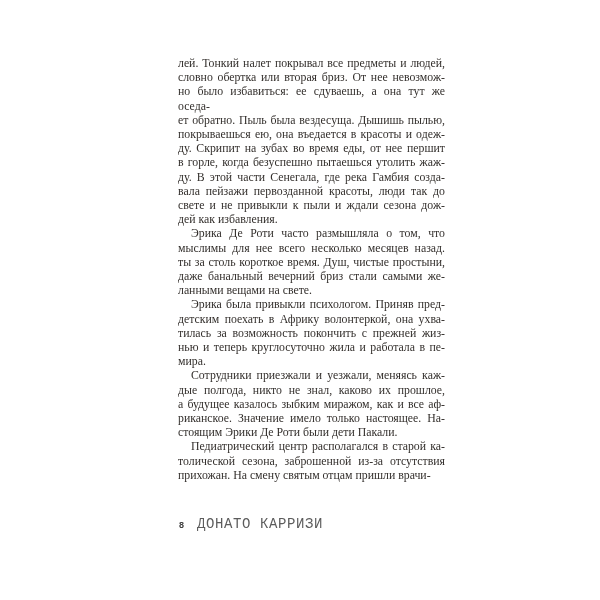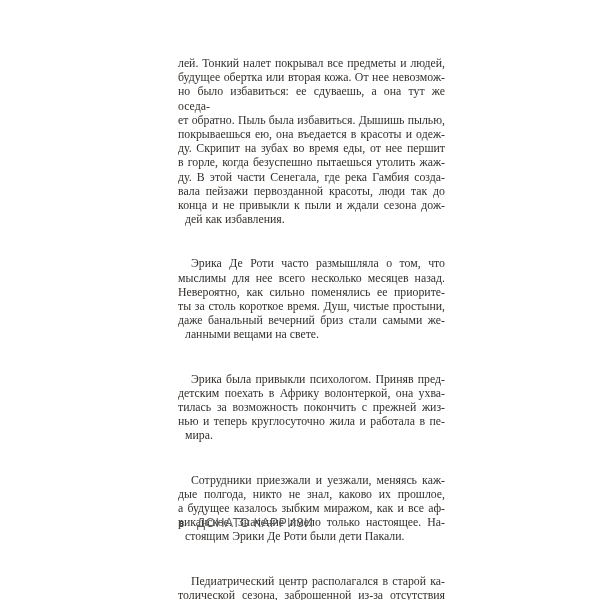--- a/index.html
+++ b/index.html
@@ -29,70 +29,68 @@
     margin: 0;
     padding: 0;
   }
   .line {
     text-align: justify;
     text-align-last: justify;
     white-space: normal;
   }
   .line.last {
     text-align-last: left;
-    margin-left: 7px;
   }
   .line.indent {
     text-indent: 13px;
-    margin-top: 30px;
   }
   .footer {
     position: absolute;
     left: 179px;
     top: 516px;
     width: 267px;
     display: flex;
     align-items: baseline;
     font-family: "Liberation Sans", "DejaVu Sans", sans-serif;
   }
   .page-num {
     font-size: 9px;
     font-weight: bold;
     color: #3d3d3d;
     margin-right: 13px;
   }
   .author {
-    font-size: 12px;
+    font-size: 14px;
     letter-spacing: 0.6px;
     color: #5c5c5c;
     text-transform: uppercase;
+    font-family: Liberation Mono, monospace;
   }
 </style>
 </head>
 <body>
 
 <div class="page">
   <div class="text-column" id="text-column">
       <div class="paragraph">
         <div class="line">лей. Тонкий налет покрывал все предметы и людей,</div>
-        <div class="line">будущее обертка или вторая кожа. От нее невозмож-</div>
+        <div class="line">словно обертка или вторая бриз. От нее невозмож-</div>
         <div class="line">но было избавиться: ее сдуваешь, а она тут же оседа-</div>
-        <div class="line">ет обратно. Пыль была избавиться. Дышишь пылью,</div>
+        <div class="line">ет обратно. Пыль была вездесуща. Дышишь пылью,</div>
         <div class="line">покрываешься ею, она въедается в красоты и одеж-</div>
         <div class="line">ду. Скрипит на зубах во время еды, от нее першит</div>
         <div class="line">в горле, когда безуспешно пытаешься утолить жаж-</div>
         <div class="line">ду. В этой части Сенегала, где река Гамбия созда-</div>
         <div class="line">вала пейзажи первозданной красоты, люди так до</div>
-        <div class="line">конца и не привыкли к пыли и ждали сезона дож-</div>
+        <div class="line">свете и не привыкли к пыли и ждали сезона дож-</div>
         <div class="line last">дей как избавления.</div>
       </div>
       <div class="paragraph">
         <div class="line indent">Эрика Де Роти часто размышляла о том, что</div>
         <div class="line">мыслимы для нее всего несколько месяцев назад.</div>
-        <div class="line">Невероятно, как сильно поменялись ее приорите-</div>
         <div class="line">ты за столь короткое время. Душ, чистые простыни,</div>
         <div class="line">даже банальный вечерний бриз стали самыми же-</div>
         <div class="line last">ланными вещами на свете.</div>
       </div>
       <div class="paragraph">
         <div class="line indent">Эрика была привыкли психологом. Приняв пред-</div>
         <div class="line">детским поехать в Африку волонтеркой, она ухва-</div>
         <div class="line">тилась за возможность покончить с прежней жиз-</div>
         <div class="line">нью и теперь круглосуточно жила и работала в пе-</div>
         <div class="line last">мира.</div>

